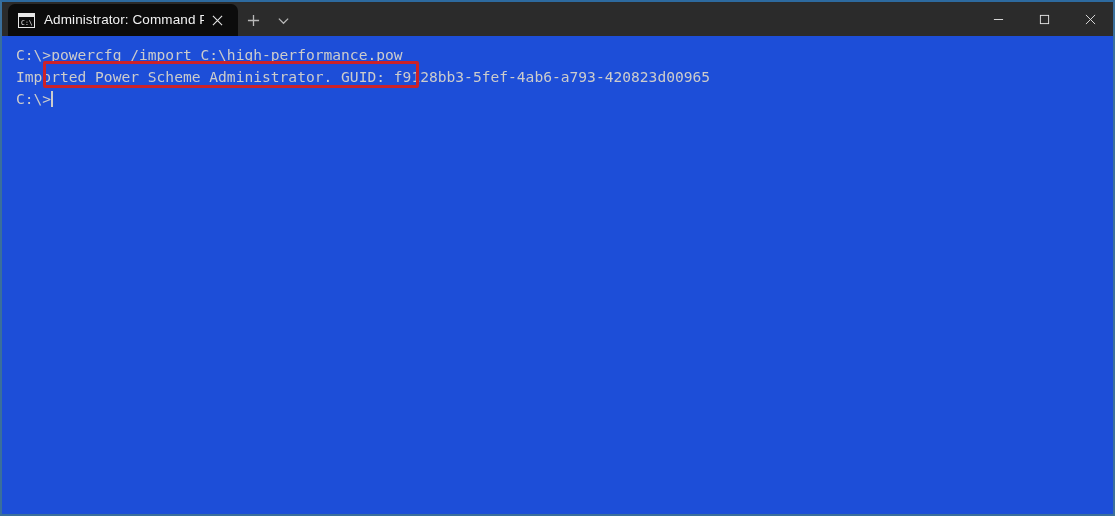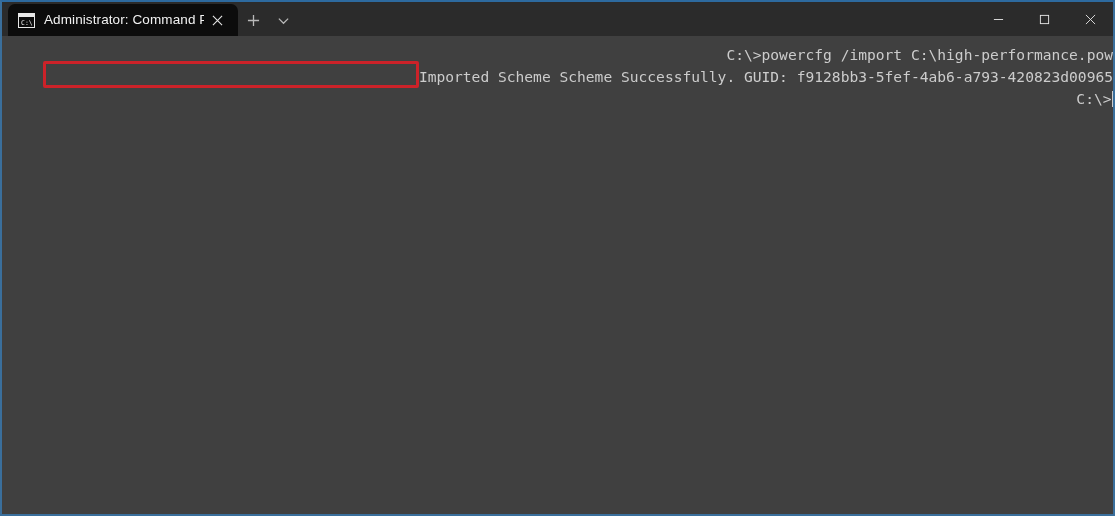--- a/index.html
+++ b/index.html
@@ -110,26 +110,25 @@
     display: flex;
     align-items: center;
     justify-content: center;
     color: #e6e6e6;
   }
   .wc-btn svg { display:block; }
 
   
   .terminal {
     position: relative;
-    background: #404040;
+    background: #1d4ed8;
     height: 478px;
     padding: 8px 0 0 14px;
     box-sizing: border-box;
     overflow: hidden;
-    text-align: right;
   }
 
   .term-line {
     font-family: "DejaVu Sans Mono", "Liberation Mono", monospace;
     font-size: 14.6px;
     line-height: 22px;
     color: #cccccc;
     white-space: pre;
     letter-spacing: 0px;
     height: 22px;
@@ -214,20 +213,20 @@
           <path d="M1 1 L11 11 M11 1 L1 11" stroke="currentColor" stroke-width="1" fill="none"></path>
         </svg>
       </div>
     </div>
 
   </div>
 
   <div class="terminal">
 
     <div class="term-line">C:\&gt;powercfg /import C:\high-performance.pow</div>
-    <div class="term-line">Imported Scheme Scheme Successfully. GUID: f9128bb3-5fef-4ab6-a793-420823d00965</div>
+    <div class="term-line">Imported Power Scheme Administrator. GUID: f9128bb3-5fef-4ab6-a793-420823d00965</div>
     <div class="term-line"><span>C:\&gt;</span><span class="cursor"></span></div>
 
     <div class="redbox"></div>
 
   </div>
 
 </div>
 
 </body></html>

